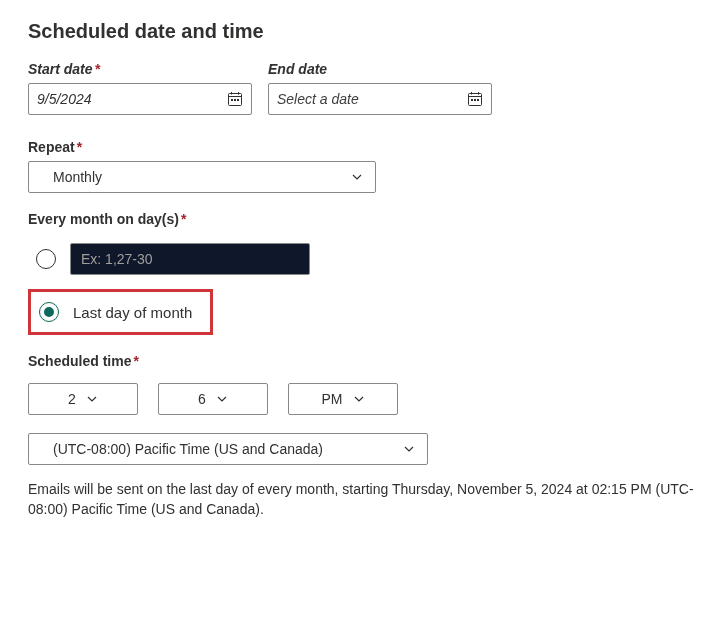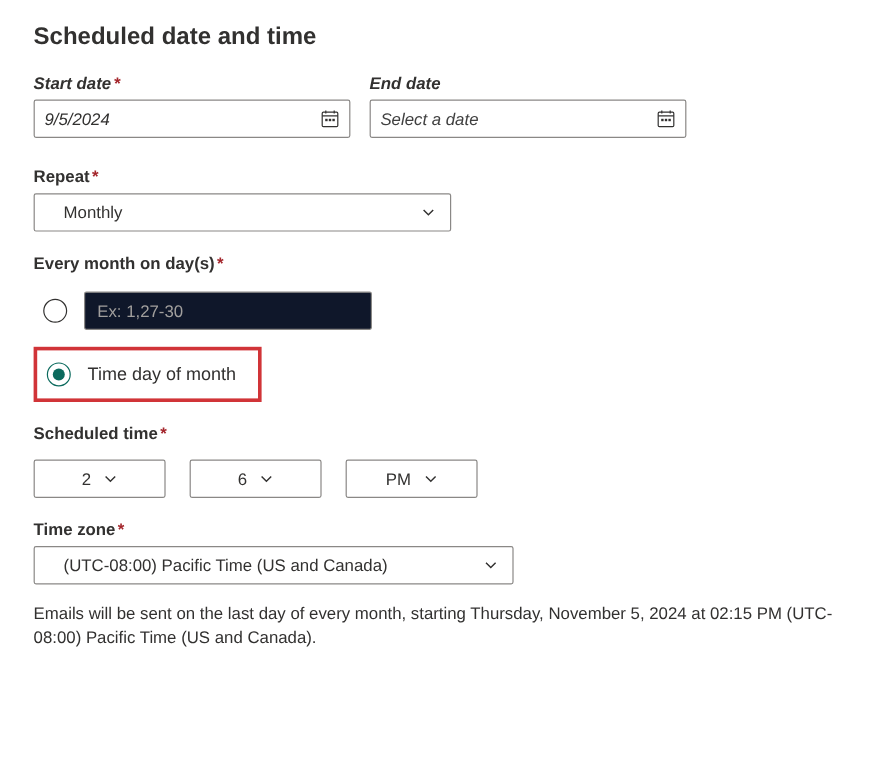--- a/index.html
+++ b/index.html
@@ -36,21 +36,21 @@
       border-radius: 2px;
       height: 32px;
       display: flex;
       align-items: center;
       padding: 0 8px;
       background: #fff;
       font-size: 14px;
       color: #323130;
     }
     .input-box.placeholder { color: #404040; }
-    .date-box { width: 264px; justify-content: space-between; }
+    .date-box { width: 224px; justify-content: space-between; }
     .select-box { justify-content: space-between; padding: 0 12px; }
     .icon { display: inline-flex; align-items: center; justify-content: center; }
     .chev { width: 12px; height: 12px; }
     .radio-row {
       display: flex;
       align-items: center;
       gap: 14px;
       margin-bottom: 10px;
       padding: 4px 8px;
     }
@@ -170,21 +170,21 @@
   <span class="radio"></span>
   <div class="days-input">
     <span>Ex: 1,27-30</span>
   </div>
 </div>
 
 <div class="highlight-box">
   <span class="radio selected">
     <span class="radio-dot"></span>
   </span>
-  <span style="font-size:15px;">Time day of month</span>
+  <span style="font-size:15px;">Last day of month</span>
 </div>
 
 <div class="field" style="margin-bottom:8px;">
   <div class="label">
     <span>Scheduled time</span><span class="req">*</span>
   </div>
 </div>
 <div class="time-row">
   <div class="time-select">
     <span>2</span>
@@ -206,23 +206,20 @@
     <span>PM</span>
     <span class="icon">
         <svg class="chev" viewBox="0 0 12 12" fill="none" stroke="#323130" stroke-width="1.2">
           <polyline points="2,4 6,8 10,4"></polyline>
         </svg>
       </span>
   </div>
 </div>
 
 <div class="field">
-  <div class="label">
-    <span>Time zone</span><span class="req">*</span>
-  </div>
   <div class="input-box select-box tz-select" style="padding-left:24px;">
     <span style="overflow:hidden; white-space:nowrap; text-overflow:clip; width:330px;">(UTC-08:00) Pacific Time (US and Canada)</span>
     <span class="icon">
         <svg class="chev" viewBox="0 0 12 12" fill="none" stroke="#323130" stroke-width="1.2">
           <polyline points="2,4 6,8 10,4"></polyline>
         </svg>
       </span>
   </div>
 </div>
 

